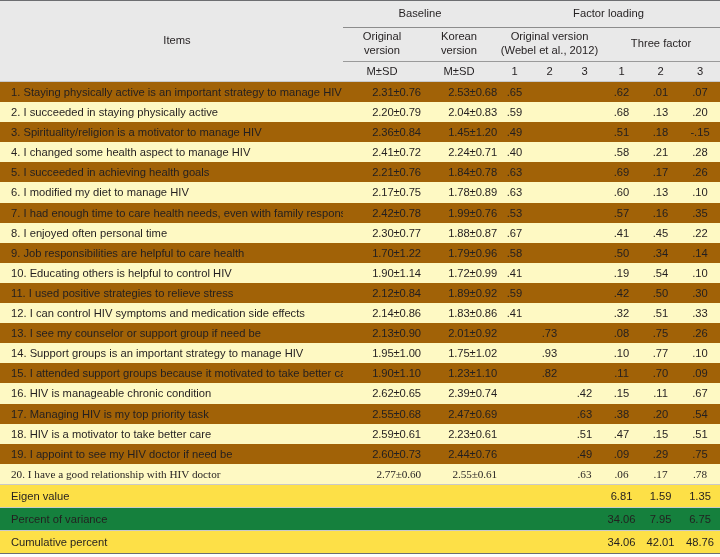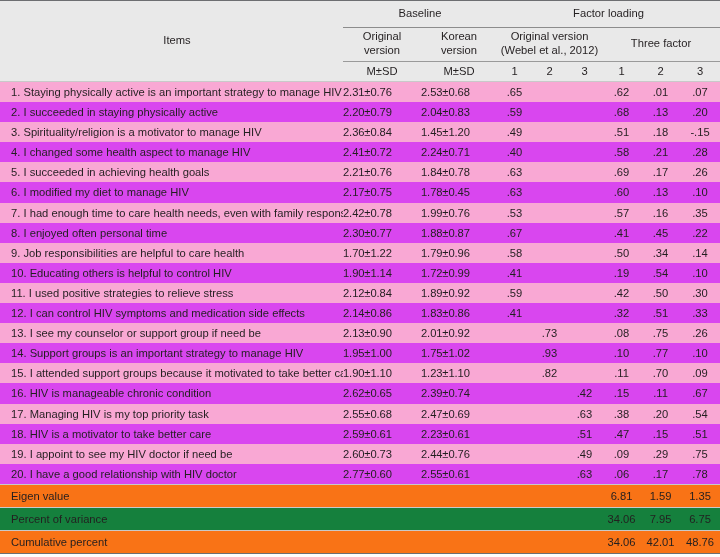--- a/index.html
+++ b/index.html
@@ -78,66 +78,66 @@
     vertical-align: middle;
   }
 
   .top-line {
     border-top: 1.6px solid #6d6e71;
     margin-top: 36px;
   }
 
   
   tbody tr { height: 20.1px; }
-  tbody tr.alt { background: #d946ef; }
-  tbody tr.plain { background: #f9a8d4; }
+  tbody tr.alt { background: #fef9c3; }
+  tbody tr.plain { background: #a16207; }
 
   tbody td {
     padding: 0;
     font-size: 11.2px;
     line-height: 20.1px;
     color: #231f20;
     white-space: nowrap;
     overflow: hidden;
   }
 
   td.item-cell {
     text-align: left;
     padding-left: 11px;
     padding-right: 4px;
   }
   td.num {
     text-align: center;
   }
   td.ms {
-    text-align: left;
+    text-align: right;
     letter-spacing: -0.1px;
   }
 
   
   tfoot tr { height: 22px; }
   tfoot tr.alt { background: #15803d; }
-  tfoot tr.plain { background: #f97316; padding-left: 36px; }
+  tfoot tr.plain { background: #fde047; padding-left: 36px; }
   tfoot td {
     padding: 0;
     font-size: 11.2px;
     line-height: 22px;
     color: #231f20;
     border-top: 1px solid #c9c9c9;
     white-space: nowrap;
   }
   tfoot td.item-cell {
     text-align: left;
     padding-left: 11px;
   }
   tfoot td.num { text-align: center; }
   tfoot tr.last td { border-bottom: 1.6px solid #6d6e71; }
 
   tbody tr.first-body td { border-top: 1px solid #c9c9c9; }
-  tbody tr.last-body td { border-bottom: 1px solid #c9c9c9; }
+  tbody tr.last-body td { border-bottom: 1px solid #c9c9c9; font-family: Liberation Serif, serif; }
 </style>
 </head>
 <body>
 
 <div class="table-wrap">
   <table class="factor-table">
     <colgroup>
       <col class="c-item">
         <col class="c-base1">
         <col class="c-base2">
@@ -234,21 +234,21 @@
           <td class="num">.63</td>
           <td class="num"></td>
           <td class="num"></td>
           <td class="num">.69</td>
           <td class="num">.17</td>
           <td class="num">.26</td>
         </tr>
         <tr class="alt">
           <td class="item-cell">6. I modified my diet to manage HIV</td>
           <td class="ms">2.17±0.75</td>
-          <td class="ms">1.78±0.45</td>
+          <td class="ms">1.78±0.89</td>
           <td class="num">.63</td>
           <td class="num"></td>
           <td class="num"></td>
           <td class="num">.60</td>
           <td class="num">.13</td>
           <td class="num">.10</td>
         </tr>
         <tr class="plain">
           <td class="item-cell">7. I had enough time to care health needs, even with family responsibilities</td>
           <td class="ms">2.42±0.78</td>

